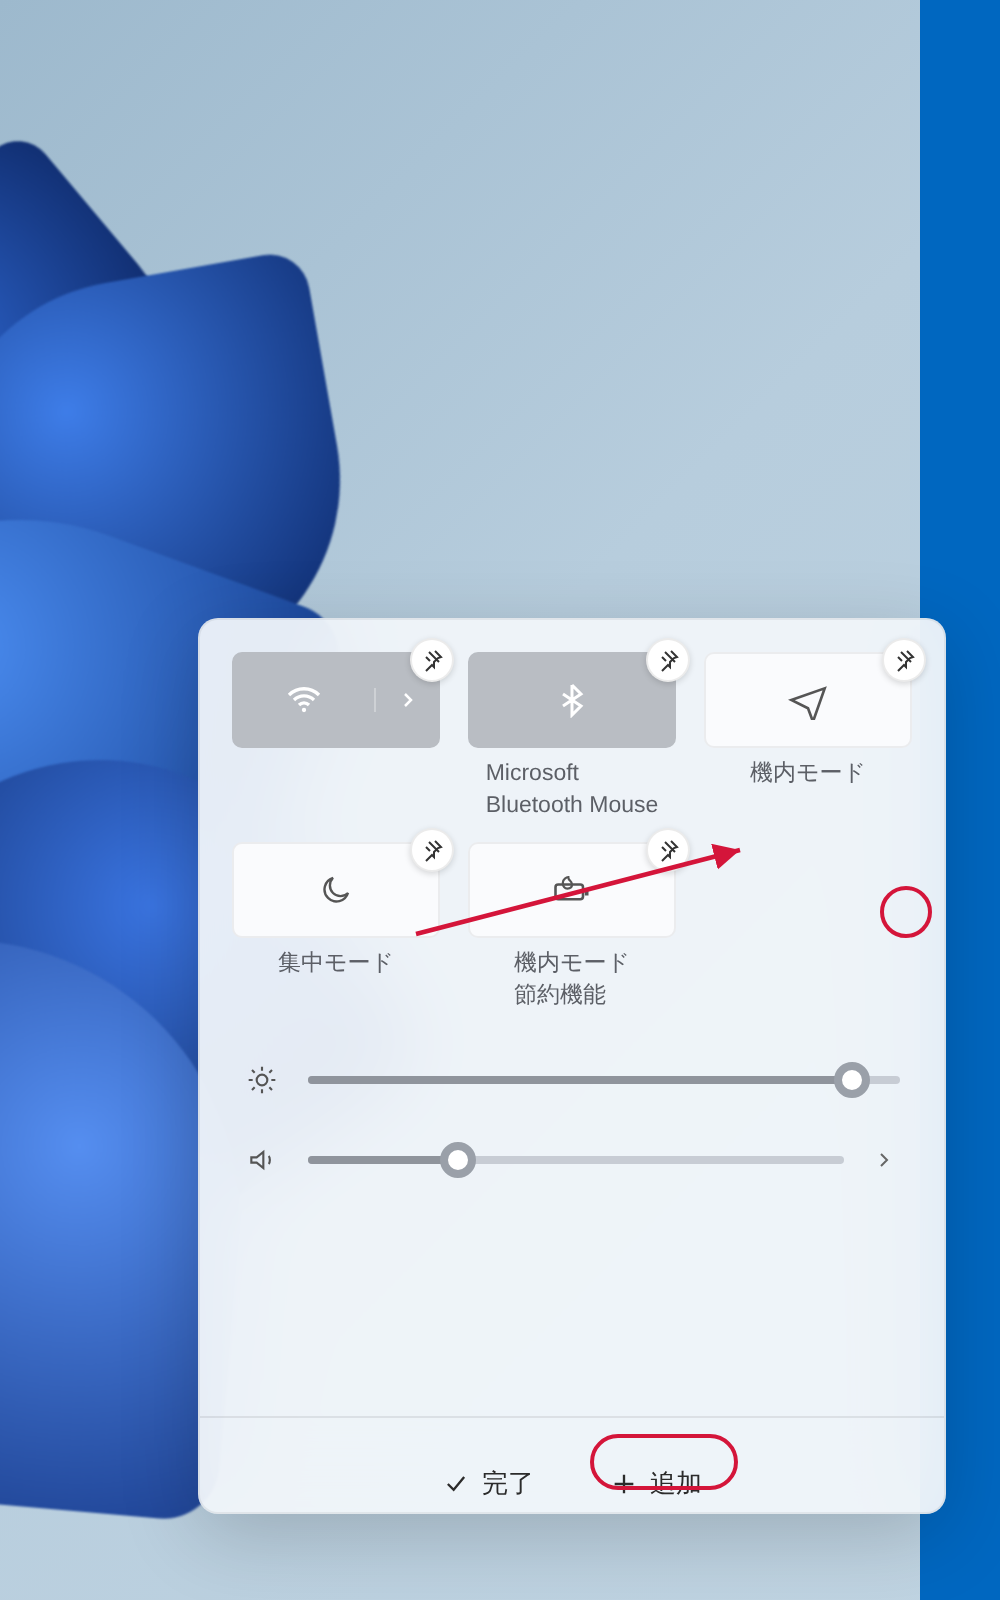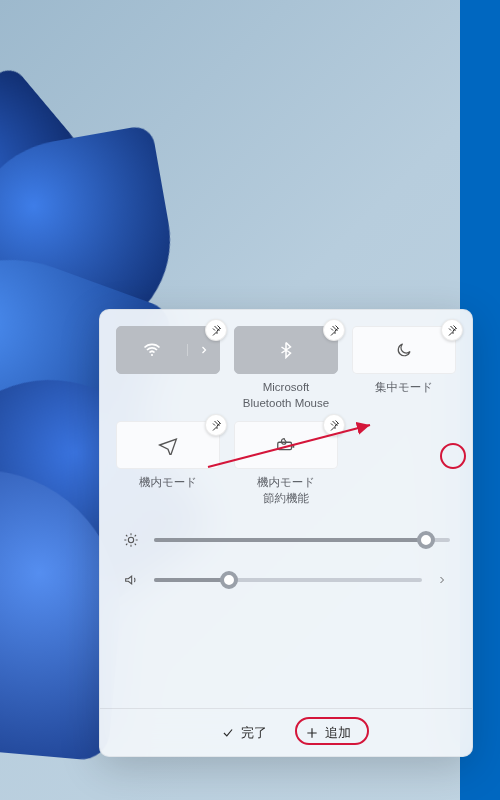--- a/index.html
+++ b/index.html
@@ -42,40 +42,40 @@
   .tile.split { display:flex; padding:0;}
   .tile.split .main { flex:1; display:flex;align-items:center;justify-content:center;}
   .tile.split .chev { width:32px; display:flex;align-items:center;justify-content:center; border-left:1px solid rgba(255,255,255,.3);}
   .unpin {
     position:absolute; top:-8px; right:-8px; width:22px;height:22px;
     background:#fff; border:1px solid rgba(0,0,0,.08); border-radius:50%;
     display:flex;align-items:center;justify-content:center;
     box-shadow:0 1px 3px rgba(0,0,0,.15); color:#333;
   }
   .tile-label {
-    font-size:11.5px; color:#5c5f66; text-align:center; line-height:1.35;
+    font-size:11.5px; color:#5c5f66; text-align:left; line-height:1.35;
     margin-top:6px; min-height:30px; white-space:pre-line;
   }
   .tile-label.blur { color:transparent; text-shadow:0 0 6px rgba(90,95,105,.6);}
   .sliders { padding:14px 22px 10px 22px; }
   .slider-row { display:flex; align-items:center; gap:14px; height:40px; }
   .slider-row .sicon { width:18px; color:#555; display:flex;align-items:center;justify-content:center;}
   .track {
     position:relative; flex:1; height:4px; background:#c7ccd4; border-radius:2px;
   }
   .track .fill { position:absolute;left:0;top:0;bottom:0;background:#8f949c;border-radius:2px;}
   .track .thumb {
     position:absolute; top:50%; width:18px;height:18px;border-radius:50%;
     background:#fff;border:4px solid #9aa0a9; transform:translate(-50%,-50%);
   }
   .slider-row .rchev { width:14px; color:#666; }
   .footer {
     position:absolute; bottom:0; left:0; right:0; height:48px;
     border-top:1px solid rgba(0,0,0,.08);
-    display:flex; align-items:center; justify-content:center; gap:18px;
+    display:flex; align-items:flex-end; justify-content:center; gap:18px;
     font-size:13px; color:#2b2b2b;
   }
   .fbtn { display:flex; align-items:center; gap:6px; padding:5px 10px; border-radius:4px;}
   .fbtn svg { width:14px;height:14px;}
   .anno-arrow { position:absolute; pointer-events:none; }
   .anno-ring {
     position:absolute; border:2px solid #d4153a; border-radius:50%;
     pointer-events:none;
   }
   .anno-round {
@@ -132,44 +132,44 @@
               <path fill="none" stroke="currentColor" stroke-width="2" d="M15 3l6 6-3 1-4 4v5l-2-2-6 6m0-14 4 4m-1-9 10 10"></path>
             </svg>
         </div>
       </div>
       <div class="tile-label">Microsoft
 Bluetooth Mouse</div>
     </div>
 
     <div class="tile-wrap">
       <div class="tile">
+        <svg width="20" height="20" viewBox="0 0 24 24">
+            <path fill="none" stroke="currentColor" stroke-width="1.6" d="M2 12l20-7-7 20-3-8z"></path>
+          </svg>
+        <div class="unpin">
+          <svg width="12" height="12" viewBox="0 0 24 24">
+              <path fill="none" stroke="currentColor" stroke-width="2" d="M15 3l6 6-3 1-4 4v5l-2-2-6 6m0-14 4 4m-1-9 10 10"></path>
+            </svg>
+        </div>
+      </div>
+      <div class="tile-label">機内モード</div>
+    </div>
+
+    <div class="tile-wrap">
+      <div class="tile">
         <svg width="18" height="18" viewBox="0 0 24 24">
             <path fill="none" stroke="currentColor" stroke-width="1.6" d="M20 14A8 8 0 1 1 10 4a6.5 6.5 0 0 0 10 10z"></path>
           </svg>
         <div class="unpin">
           <svg width="12" height="12" viewBox="0 0 24 24">
               <path fill="none" stroke="currentColor" stroke-width="2" d="M15 3l6 6-3 1-4 4v5l-2-2-6 6m0-14 4 4m-1-9 10 10"></path>
             </svg>
         </div>
       </div>
       <div class="tile-label">集中モード</div>
-    </div>
-
-    <div class="tile-wrap">
-      <div class="tile">
-        <svg width="20" height="20" viewBox="0 0 24 24">
-            <path fill="none" stroke="currentColor" stroke-width="1.6" d="M2 12l20-7-7 20-3-8z"></path>
-          </svg>
-        <div class="unpin">
-          <svg width="12" height="12" viewBox="0 0 24 24">
-              <path fill="none" stroke="currentColor" stroke-width="2" d="M15 3l6 6-3 1-4 4v5l-2-2-6 6m0-14 4 4m-1-9 10 10"></path>
-            </svg>
-        </div>
-      </div>
-      <div class="tile-label">機内モード</div>
     </div>
 
 
     <div class="tile-wrap">
       <div class="tile">
         <svg width="22" height="22" viewBox="0 0 24 24">
             <rect x="3" y="9" width="15" height="8" rx="1.5" fill="none" stroke="currentColor" stroke-width="1.4"></rect>
             <rect x="19" y="11" width="2" height="4" fill="currentColor"></rect>
             <path d="M7 8c0-2 2-3 3-3 0 2 2 2 2 4 0 1.4-1 2.2-2.5 2.2S7 10 7 8z" fill="none" stroke="currentColor" stroke-width="1.2"></path>
           </svg>

